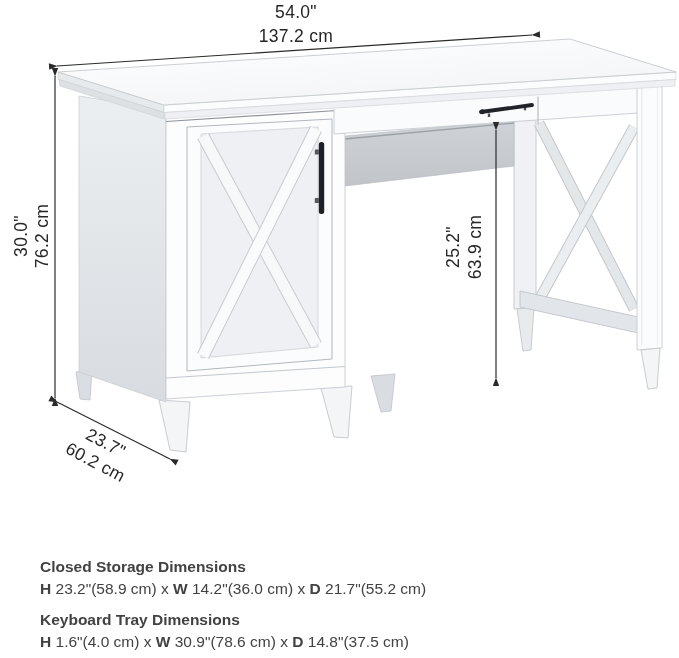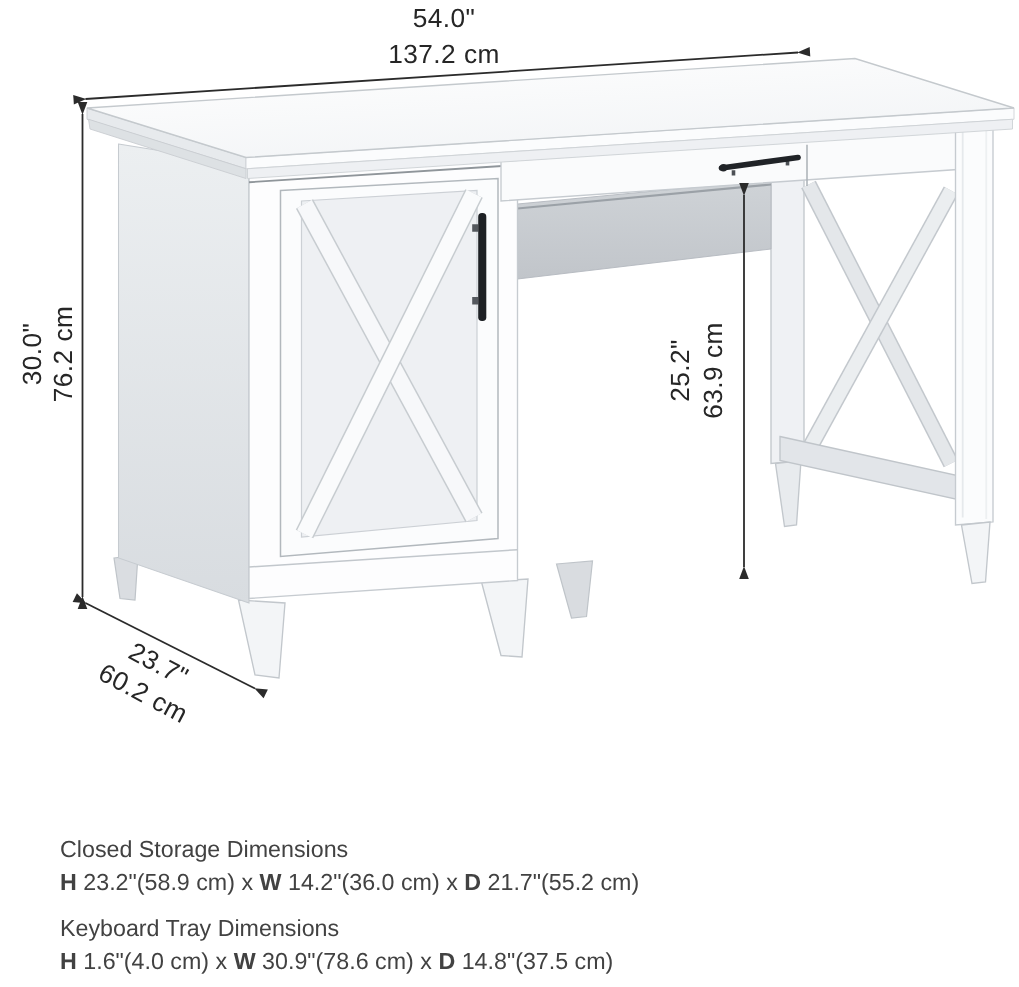--- a/index.html
+++ b/index.html
@@ -13,21 +13,21 @@
     fill:#262626;
   }
   .dim-label{font-size:17.5px;letter-spacing:.3px;}
   .specs{
     position:absolute;left:40px;top:0;width:600px;color:#424242;
     font-size:15.5px;line-height:22px;
   }
   .spec-block{position:absolute;left:0;white-space:nowrap;}
   .spec-block.first{top:556px;}
   .spec-block.second{top:609px;}
-  .spec-title{font-weight:400;}
+  .spec-title{font-weight:700;}
   .dim-letter{font-weight:700;}
 </style>
 </head>
 <body>
 
 <div class="stage">
 
 <svg width="679" height="658" viewBox="0 0 679 658">
   <defs>
     <linearGradient id="topGrad" x1="0" y1="0" x2="0.6" y2="1">

